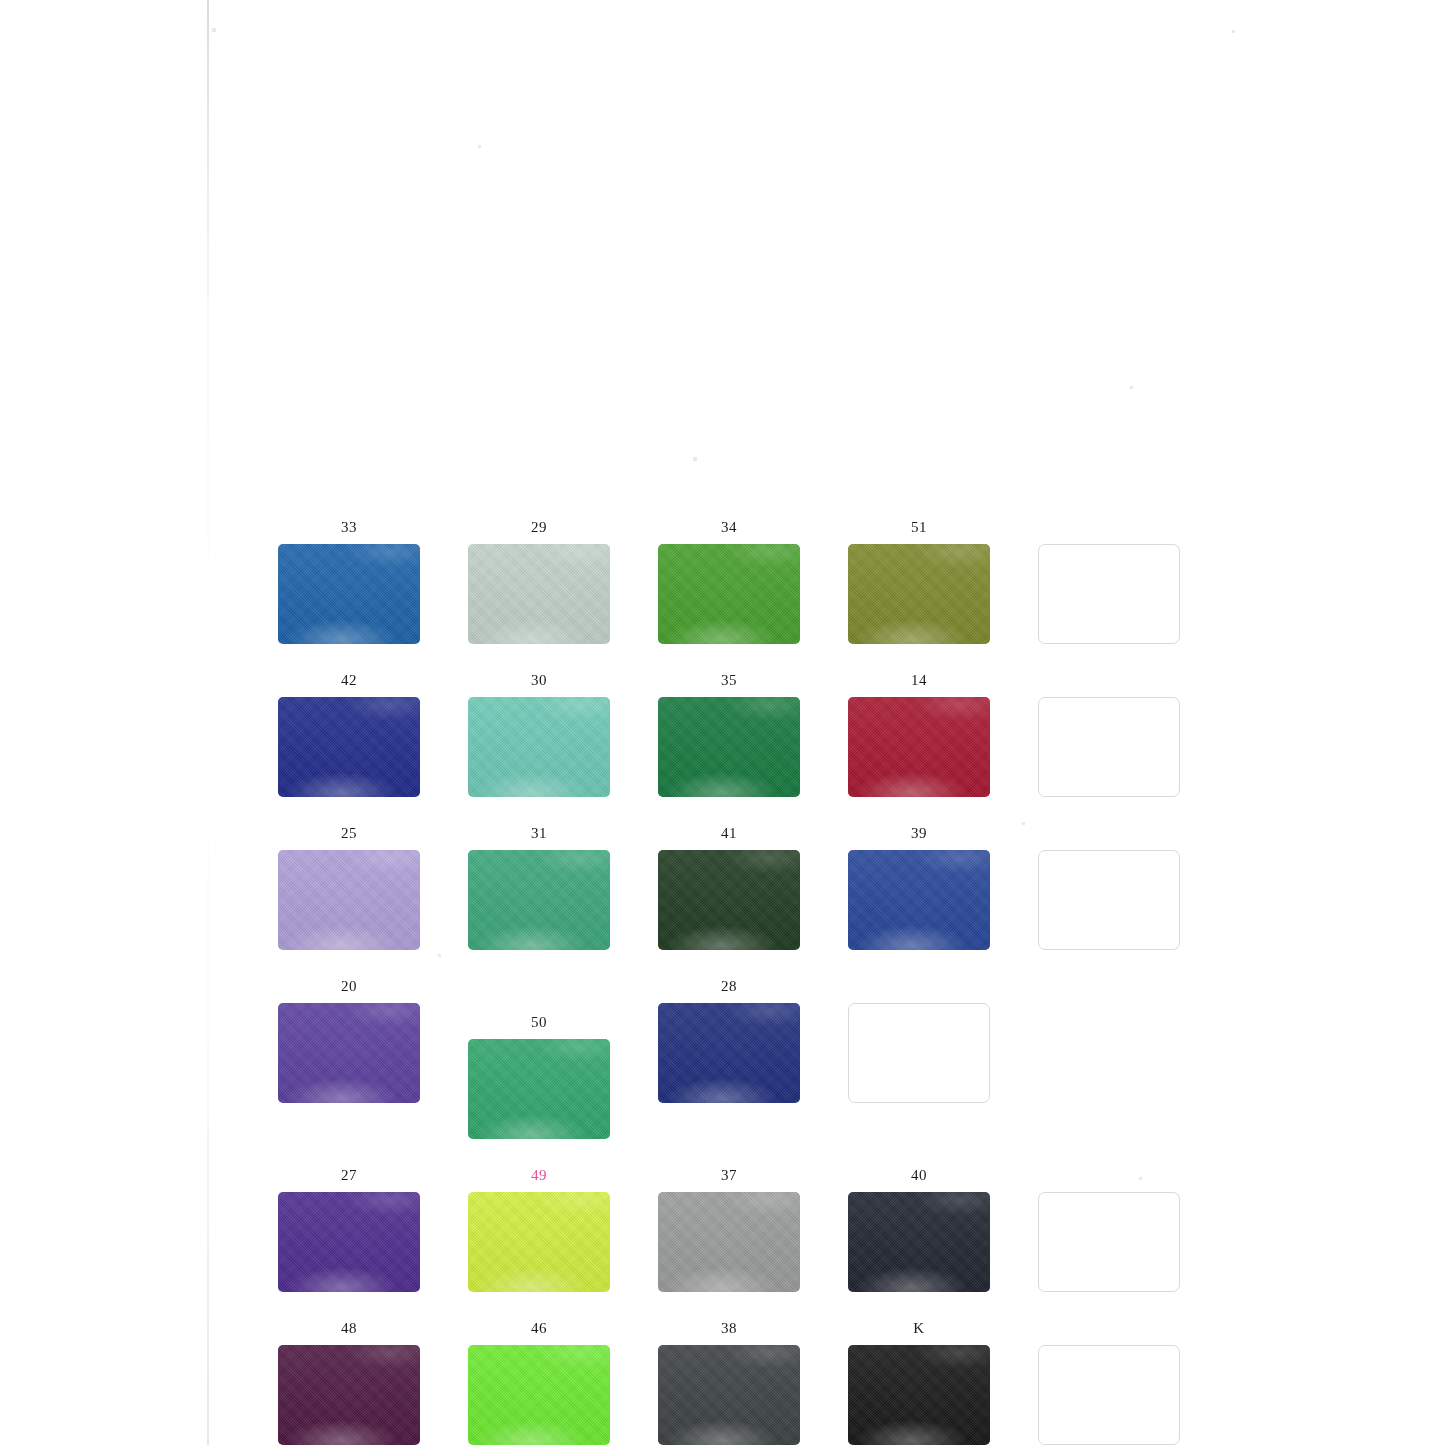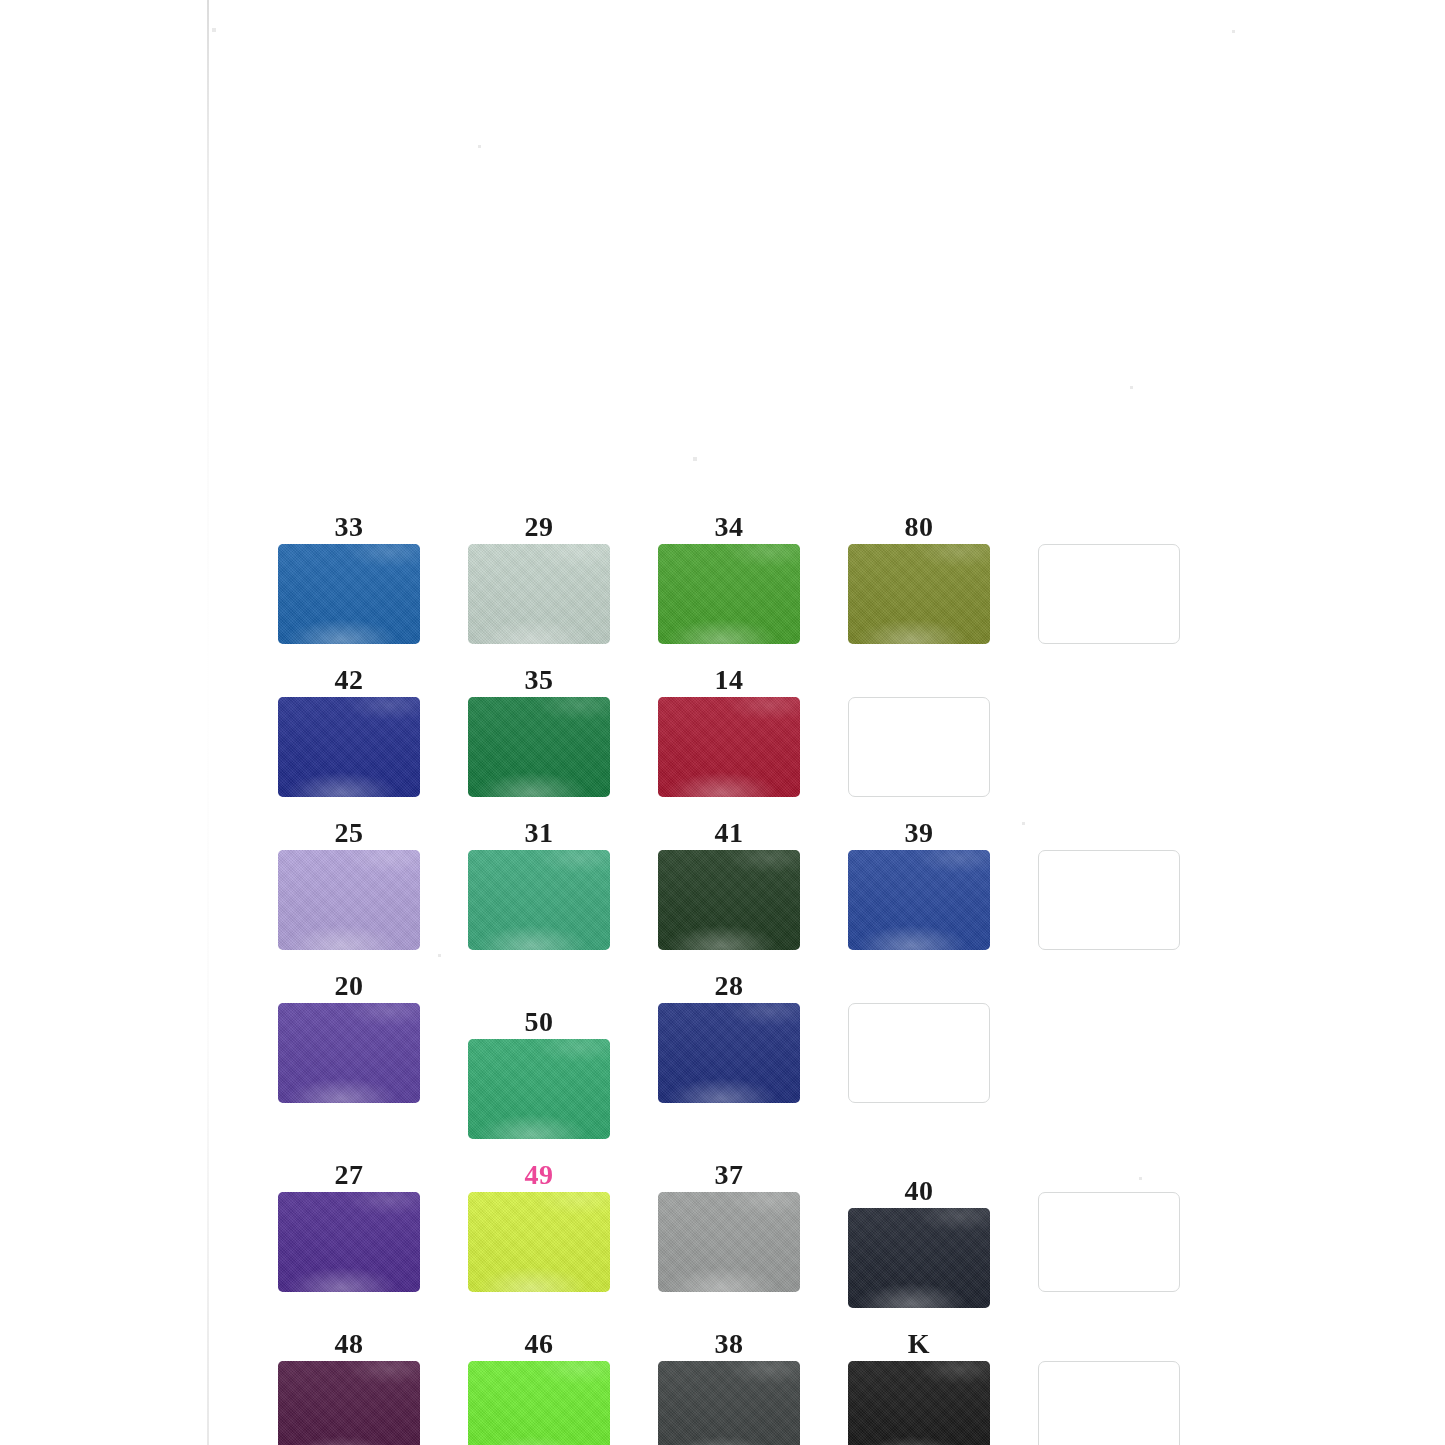--- a/index.html
+++ b/index.html
@@ -51,23 +51,23 @@
   }
 
   .swatch-cell {
     width: 142px;
     display: flex;
     flex-direction: column;
     align-items: center;
   }
 
   .swatch-label {
-    font-size: 28px;
+    font-size: 15px;
     line-height: 22px;
-    font-weight: 700;
+    font-weight: 400;
     color: #1b1b1b;
     letter-spacing: 0.5px;
     height: 24px;
     margin-bottom: 4px;
     text-align: center;
     font-family: "Liberation Serif", "DejaVu Serif", serif;
   }
 
   .swatch-chip {
     width: 142px;
@@ -135,34 +135,38 @@
       </div>
       <div class="swatch-cell">
         <div class="swatch-label" style="color: rgb(27, 27, 27);">29</div>
         <div class="swatch-chip filled" style="background-color: rgb(195, 211, 202);"></div>
       </div>
       <div class="swatch-cell">
         <div class="swatch-label" style="color: rgb(27, 27, 27);">34</div>
         <div class="swatch-chip filled" style="background-color: rgb(69, 161, 42);"></div>
       </div>
       <div class="swatch-cell">
-        <div class="swatch-label" style="color: rgb(27, 27, 27);">80</div>
+        <div class="swatch-label" style="color: rgb(27, 27, 27);">51</div>
         <div class="swatch-chip filled" style="background-color: rgb(125, 138, 43);"></div>
       </div>
       <div class="swatch-cell">
         <div class="swatch-label" style="color: rgb(27, 27, 27);"></div>
         <div class="swatch-chip blank" style="background-color: rgb(255, 255, 255); border-color: rgb(216, 218, 218);"></div>
       </div>
     </div>
     <div class="swatch-row">
       <div class="swatch-cell">
         <div class="swatch-label" style="color: rgb(27, 27, 27);">42</div>
         <div class="swatch-chip filled" style="background-color: rgb(31, 42, 140);"></div>
       </div>
       <div class="swatch-cell">
+        <div class="swatch-label" style="color: rgb(27, 27, 27);">30</div>
+        <div class="swatch-chip filled" style="background-color: rgb(109, 203, 184);"></div>
+      </div>
+      <div class="swatch-cell">
         <div class="swatch-label" style="color: rgb(27, 27, 27);">35</div>
         <div class="swatch-chip filled" style="background-color: rgb(21, 122, 62);"></div>
       </div>
       <div class="swatch-cell">
         <div class="swatch-label" style="color: rgb(27, 27, 27);">14</div>
         <div class="swatch-chip filled" style="background-color: rgb(168, 21, 47);"></div>
       </div>
       <div class="swatch-cell">
         <div class="swatch-label" style="color: rgb(27, 27, 27);"></div>
         <div class="swatch-chip blank" style="background-color: rgb(255, 255, 255); border-color: rgb(216, 218, 218);"></div>
@@ -215,21 +219,21 @@
       </div>
       <div class="swatch-cell">
         <div class="swatch-label" style="color: #ec4899;">49</div>
         <div class="swatch-chip filled" style="background-color: rgb(212, 242, 61);"></div>
       </div>
       <div class="swatch-cell">
         <div class="swatch-label" style="color: rgb(27, 27, 27);">37</div>
         <div class="swatch-chip filled" style="background-color: rgb(154, 157, 156);"></div>
       </div>
       <div class="swatch-cell">
-        <div class="swatch-label" style="color: rgb(27, 27, 27); margin-top: 16px;">40</div>
+        <div class="swatch-label" style="color: rgb(27, 27, 27);">40</div>
         <div class="swatch-chip filled" style="background-color: rgb(29, 34, 46);"></div>
       </div>
       <div class="swatch-cell">
         <div class="swatch-label" style="color: rgb(27, 27, 27);"></div>
         <div class="swatch-chip blank" style="background-color: rgb(255, 255, 255); border-color: rgb(216, 218, 218);"></div>
       </div>
     </div>
     <div class="swatch-row">
       <div class="swatch-cell">
         <div class="swatch-label" style="color: rgb(27, 27, 27);">48</div>

